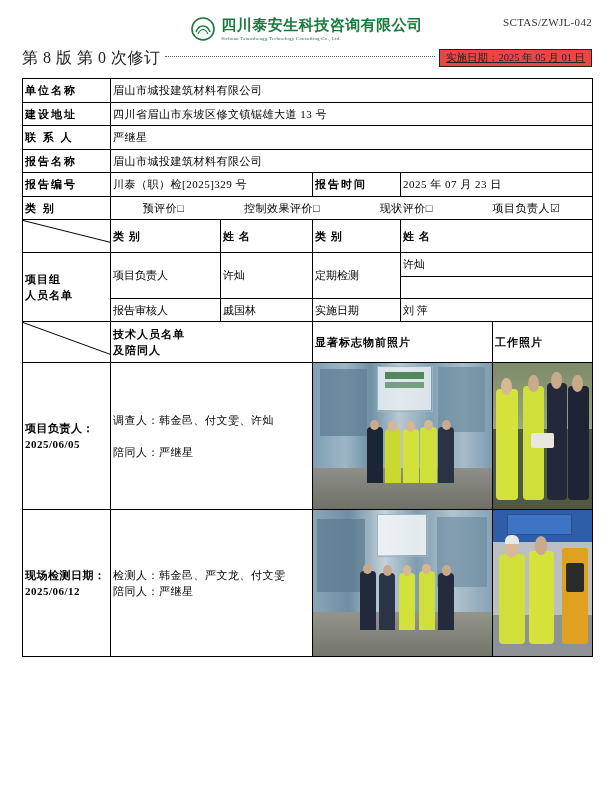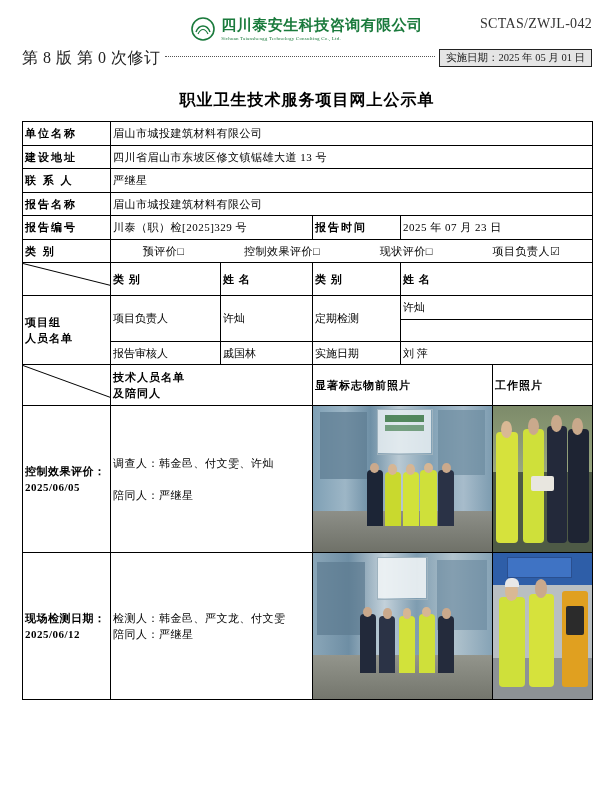--- a/index.html
+++ b/index.html
@@ -57,21 +57,21 @@
     line-height: 1;
     margin-top: 3px;
     letter-spacing: 0.2px;
   }
   .company-block { display: flex; flex-direction: column; justify-content: center; }
 
   .doc-code {
     position: absolute;
     right: 0;
     top: 16px;
-    font-size: 14px;
+    font-size: 11px;
     color: #333;
     letter-spacing: 0.3px;
   }
   .dots-row {
     display: flex;
     align-items: center;
     margin-top: 8px;
     font-size: 10px;
     color: #222;
     height: 16px;
@@ -85,21 +85,22 @@
     flex: 1;
     border-bottom: 1px dotted #555;
     margin: 0 4px 4px 4px;
     height: 1px;
   }
   .impl-box {
     border: 1px solid #222;
     font-size: 10.5px;
     padding: 1px 6px;
     white-space: nowrap;
-    background: #e5e5e5;
+    background: #ef4444;
+    text-decoration: underline;
   }
 
   
   .doc-title {
     text-align: center;
     font-size: 16px;
     font-weight: bold;
     letter-spacing: 1px;
     margin: 12px 0 10px 0;
     font-family: "Liberation Serif", serif;
@@ -210,21 +211,20 @@
       </span>
     </div>
     <div class="doc-code">SCTAS/ZWJL-042</div>
     <div class="dots-row">
       <span class="rev-text">第 8 版 第 0 次修订</span>
       <span class="dot-fill"></span>
       <span class="impl-box">实施日期：2025 年 05 月 01 日</span>
     </div>
   </div>
 
-  <div class="doc-title">职业卫生技术服务项目网上公示单</div>
 
   <table class="main">
     <colgroup>
       <col style="width:88px">
       <col style="width:110px">
       <col style="width:92px">
       <col style="width:88px">
       <col style="width:92px">
       <col style="width:100px">
     </colgroup>
@@ -304,21 +304,21 @@
         <td class="diag-cell" style="height:34px">
           <span class="dl" style="--ang:20deg"></span>
         </td>
         <td class="subhead" colspan="2">技术人员名单<br>及陪同人</td>
         <td class="subhead" colspan="2">显著标志物前照片</td>
         <td class="subhead">工作照片</td>
       </tr>
 
       <tr>
         <td class="date-cell">
-          <div class="nowrap">控制效果评价：</div>
+          <div class="nowrap">项目负责人：</div>
           <div class="nowrap">2025/06/05</div>
         </td>
         <td class="names-cell" colspan="2">
           <div>调查人：韩金邑、付文雯、许灿</div>
           <div style="margin-top:16px">陪同人：严继星</div>
         </td>
         <td class="photo-cell" colspan="2">
           <span class="photo-wrap">
             <span class="sky" style="background:linear-gradient(#b9cfe0,#dfe9ef 45%,#cfd6d2 100%)"></span>
 

